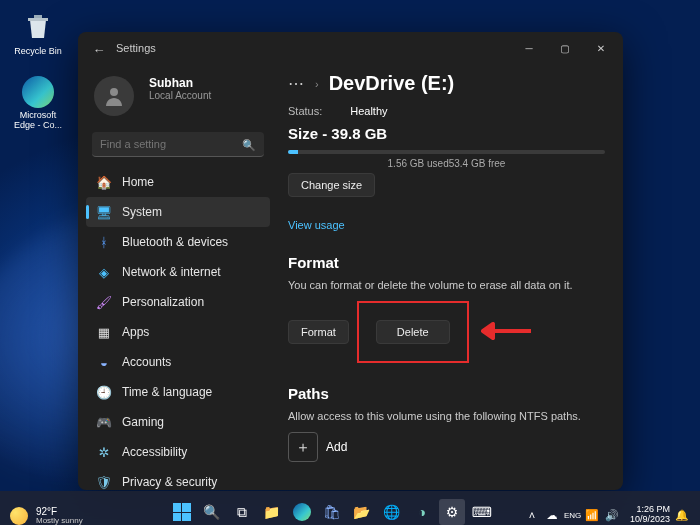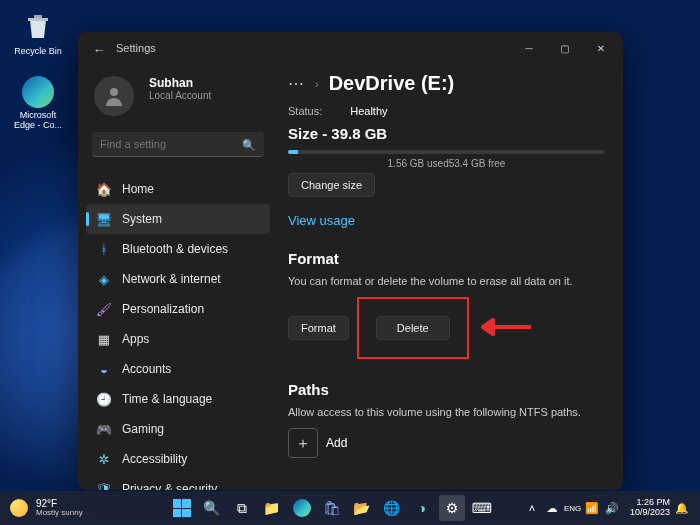--- a/index.html
+++ b/index.html
@@ -20,49 +20,49 @@
 .titlebar .spacer { flex: 1; }
 .win-btn { width: 36px; height: 28px; display: flex; align-items: center; justify-content: center; cursor: pointer; font-size: 10px; color: #ccc; }
 
 .body { flex: 1; display: flex; overflow: hidden; }
 .sidebar { width: 200px; padding: 6px 8px; overflow-y: auto; }
 .user-block { display: flex; gap: 15px; padding: 6px 8px 12px; }
 .avatar { width: 40px; height: 40px; background: #3a3a3a; border-radius: 50%; display: flex; align-items: center; justify-content: center; }
 .avatar svg { width: 24px; height: 24px; fill: #8a8a8a; }
 .user-name { font-size: 12px; font-weight: 600; }
 .user-sub { font-size: 10px; color: #999; }
-.search-wrap { position: relative; margin: 4px 6px 17px; }
+.search-wrap { position: relative; margin: 4px 6px 10px; }
 .search-wrap input { width: 100%; background: #2d2d2d; border: none; border-bottom: 1px solid #555; border-radius: 4px; padding: 6px 26px 6px 8px; font-size: 11px; color: #fff; }
 .search-wrap .sicon { position: absolute; right: 8px; top: 50%; transform: translateY(-50%); font-size: 11px; color: #aaa; pointer-events: none; }
 .nav-item { display: flex; align-items: center; gap: 10px; padding: 7px 10px; border-radius: 4px; font-size: 12px; color: #e6e6e6; cursor: pointer; position: relative; }
 .nav-item.active { background: rgba(255,255,255,0.08); }
 .nav-item.active::before { content: ""; position: absolute; left: 0; top: 8px; bottom: 8px; width: 3px; background: #4cc2ff; border-radius: 2px; }
 .nav-icon { width: 16px; height: 16px; display: flex; align-items: center; justify-content: center; font-size: 13px; }
 
 .main { flex: 1; padding: 8px 18px 12px 10px; overflow-y: auto; font-size: 12px; }
 .breadcrumb { display: flex; align-items: center; gap: 10px; margin-bottom: 10px; }
 .breadcrumb .more { font-size: 16px; color: #ccc; cursor: pointer; letter-spacing: 1px; }
 .breadcrumb .chev { color: #888; font-size: 11px; }
 .breadcrumb h1 { font-size: 20px; font-weight: 600; }
 .status-row { display: flex; align-items: center; gap: 28px; font-size: 11px; margin-bottom: 8px; }
 .status-row .lab { color: #bbb; }
 .pill-row { display: flex; gap: 8px; margin-bottom: 16px; }
 .pill { background: #2d2d2d; border: 1px solid #3a3a3a; border-radius: 4px; padding: 5px 12px; font-size: 11px; color: #eee; cursor: pointer; }
 .sec-title { font-size: 15px; font-weight: 600; margin-bottom: 8px; }
 .size-bar { height: 4px; background: #3a3a3a; border-radius: 2px; overflow: hidden; margin-bottom: 4px; }
 .size-bar .fill { height: 100%; width: 3%; background: #4cc2ff; }
 .size-stats { display: flex; justify-content: center; font-size: 10px; color: #aaa; margin-bottom: 4px; }
-.link { color: #4cc2ff; font-size: 13px; cursor: pointer; display: inline-block; }
+.link { color: #4cc2ff; font-size: 11px; cursor: pointer; display: inline-block; margin-top: 6px; }
 .section { margin-top: 22px; }
 .desc { font-size: 11px; color: #ccc; margin-bottom: 10px; }
 .highlight-box { border: 2px solid #e62c2c; padding: 17px; display: inline-block; }
 .arrow-callout { display: inline-block; vertical-align: middle; margin-left: 12px; }
 .add-btn { width: 30px; height: 30px; border: 1px solid #555; border-radius: 4px; display: inline-flex; align-items: center; justify-content: center; font-size: 15px; color: #ddd; cursor: pointer; margin-right: 8px; }
 
-.taskbar { position: absolute; bottom: 0; left: 0; right: 0; height: 34px; background: rgba(30,35,50,0.85); backdrop-filter: blur(20px); display: flex; align-items: center; color: #fff; font-size: 9px; }
+.taskbar { position: absolute; bottom: 0; left: 0; right: 0; height: 34px; background: rgba(30,35,50,0.85); backdrop-filter: blur(20px); display: flex; align-items: flex-end; color: #fff; font-size: 9px; }
 .tb-left { display: flex; align-items: center; padding-left: 10px; gap: 8px; width: 140px; }
 .weather-ico { width: 18px; height: 18px; background: radial-gradient(circle at 30% 30%, #ffe36b, #f7b23b); border-radius: 50%; position: relative; }
 .weather-txt .t1 { font-size: 10px; line-height: 1; }
 .weather-txt .t2 { font-size: 8px; color: #ccc; line-height: 1; }
 .tb-center { flex: 1; display: flex; align-items: center; justify-content: center; gap: 4px; }
 .tb-icon { width: 26px; height: 26px; display: flex; align-items: center; justify-content: center; border-radius: 3px; cursor: pointer; font-size: 14px; }
 .tb-right { display: flex; align-items: center; gap: 4px; padding-right: 10px; }
 .sys-icon { width: 16px; font-size: 11px; text-align: center; cursor: pointer; }
 .clock { text-align: right; line-height: 1.1; font-size: 9px; margin-left: 6px; cursor: pointer; }
 .start-ico { width: 18px; height: 18px; display: grid; grid-template: 1fr 1fr / 1fr 1fr; gap: 1px; }

